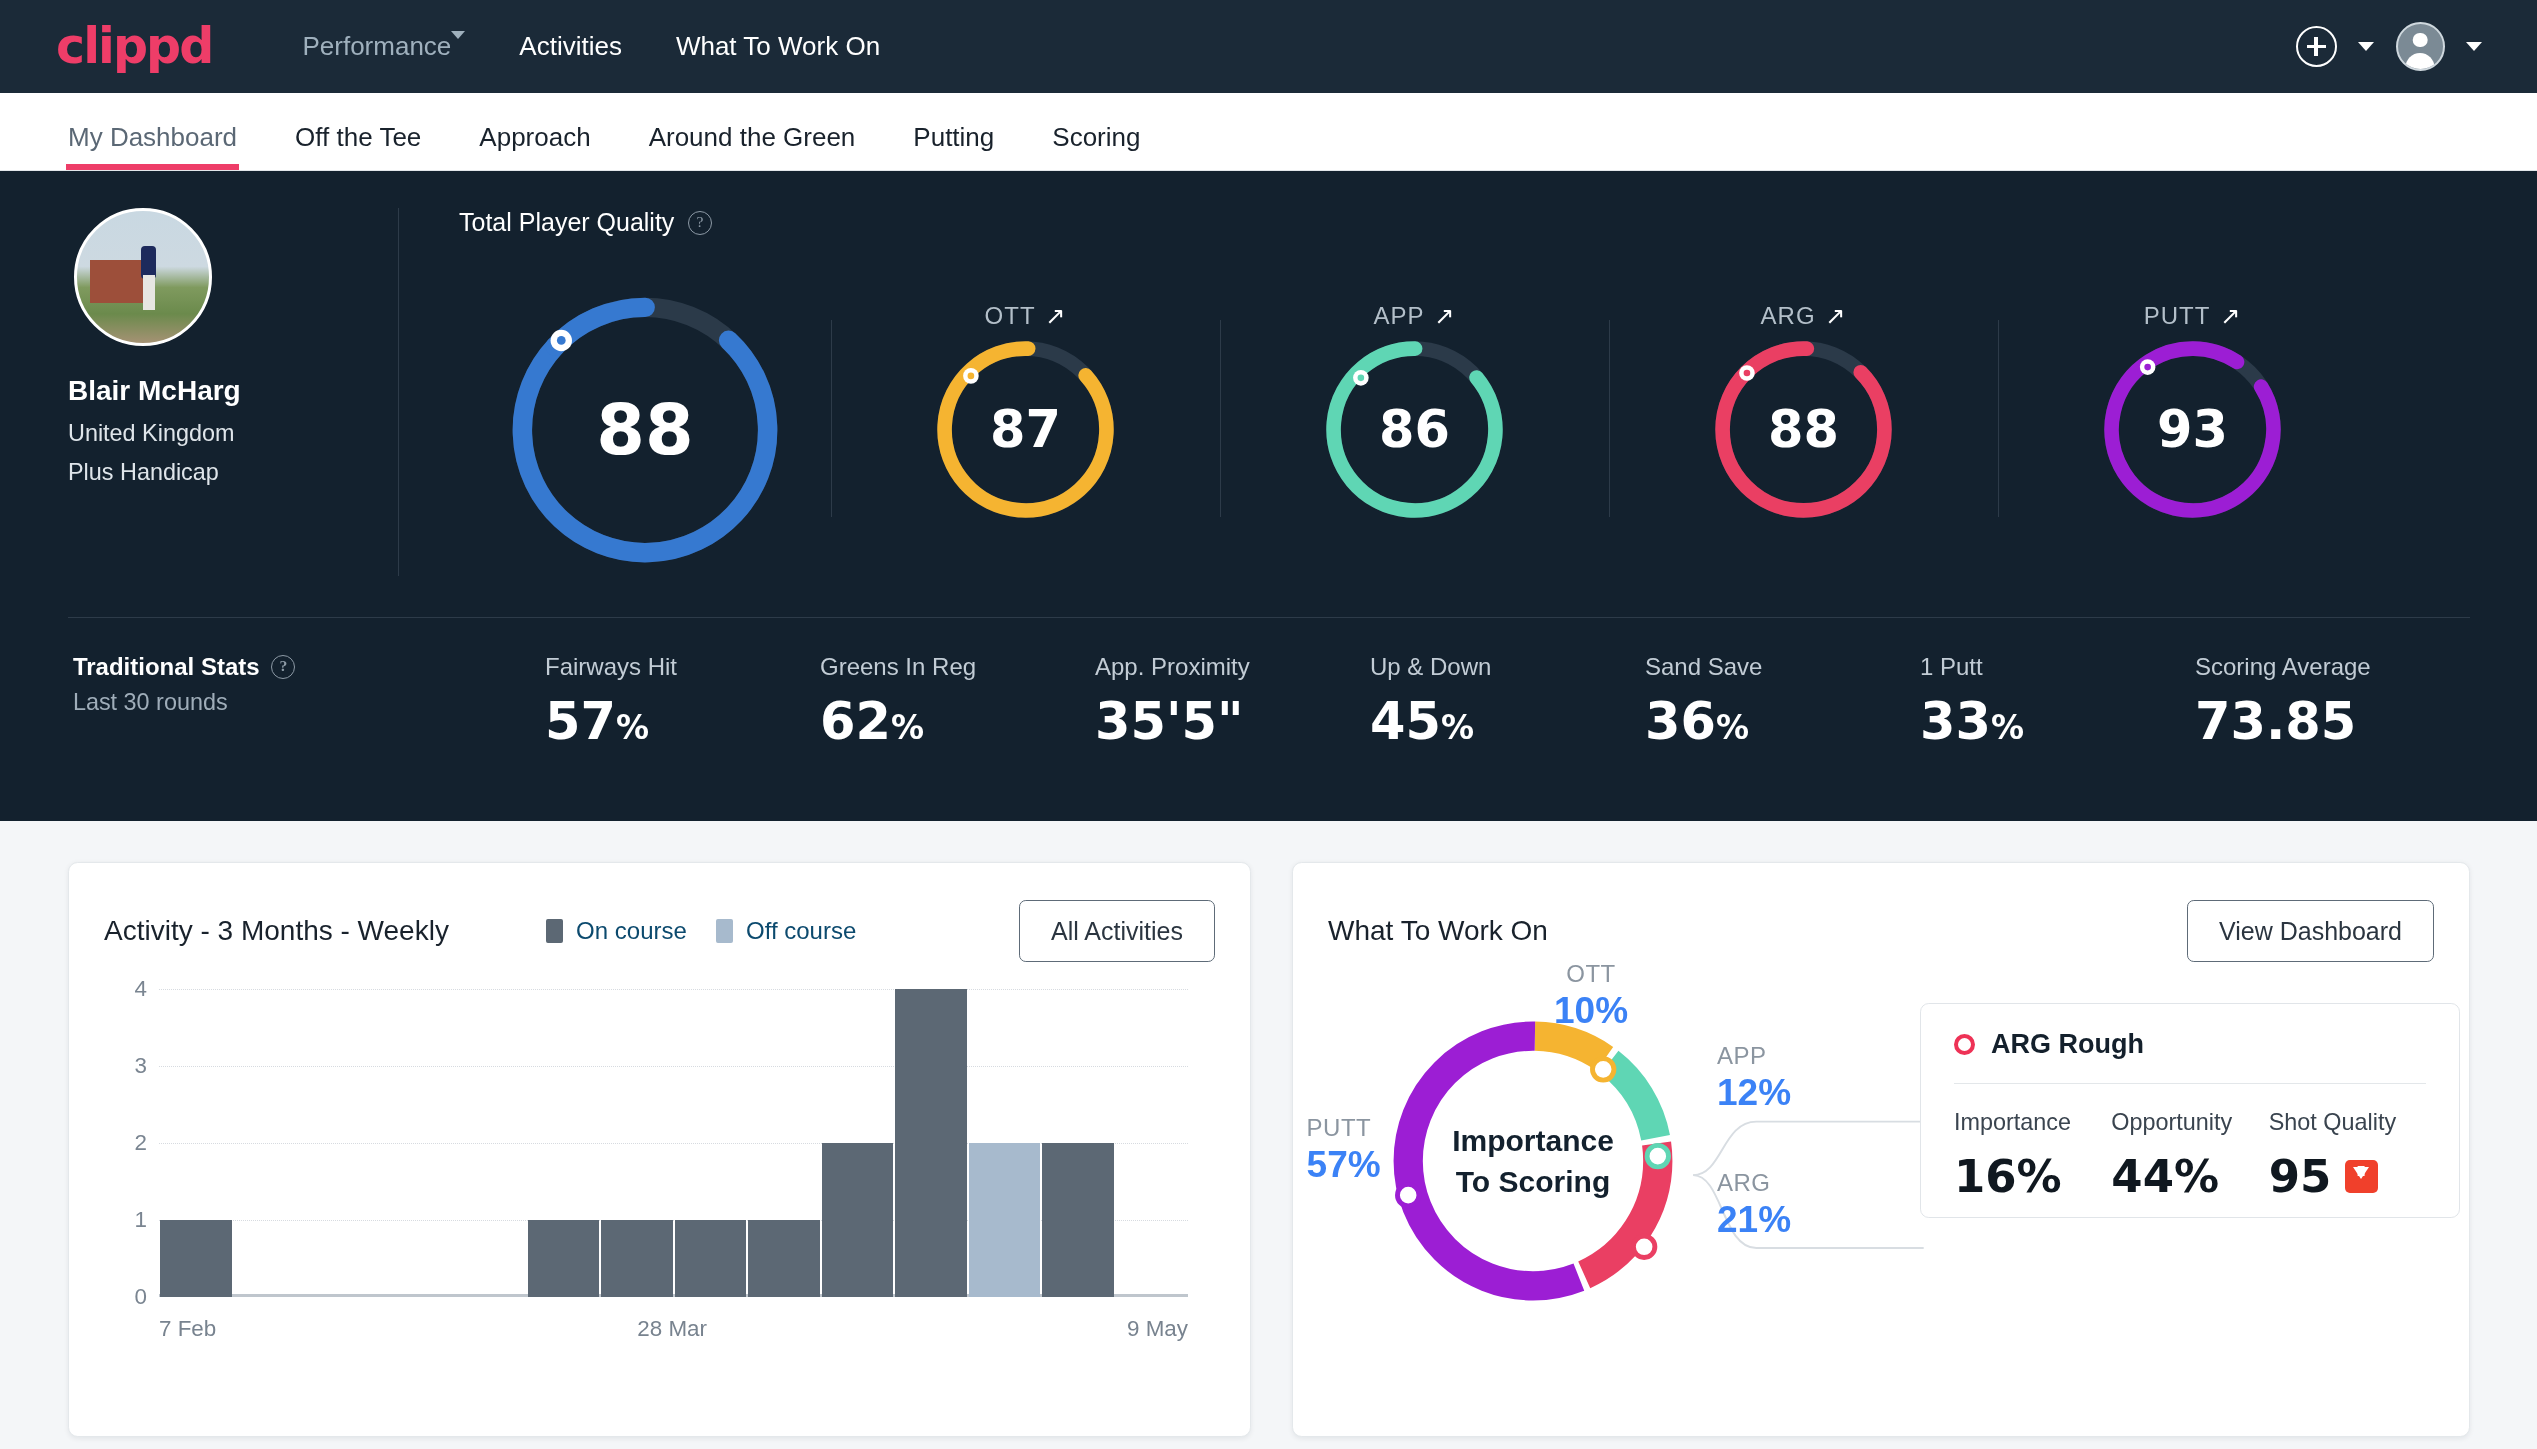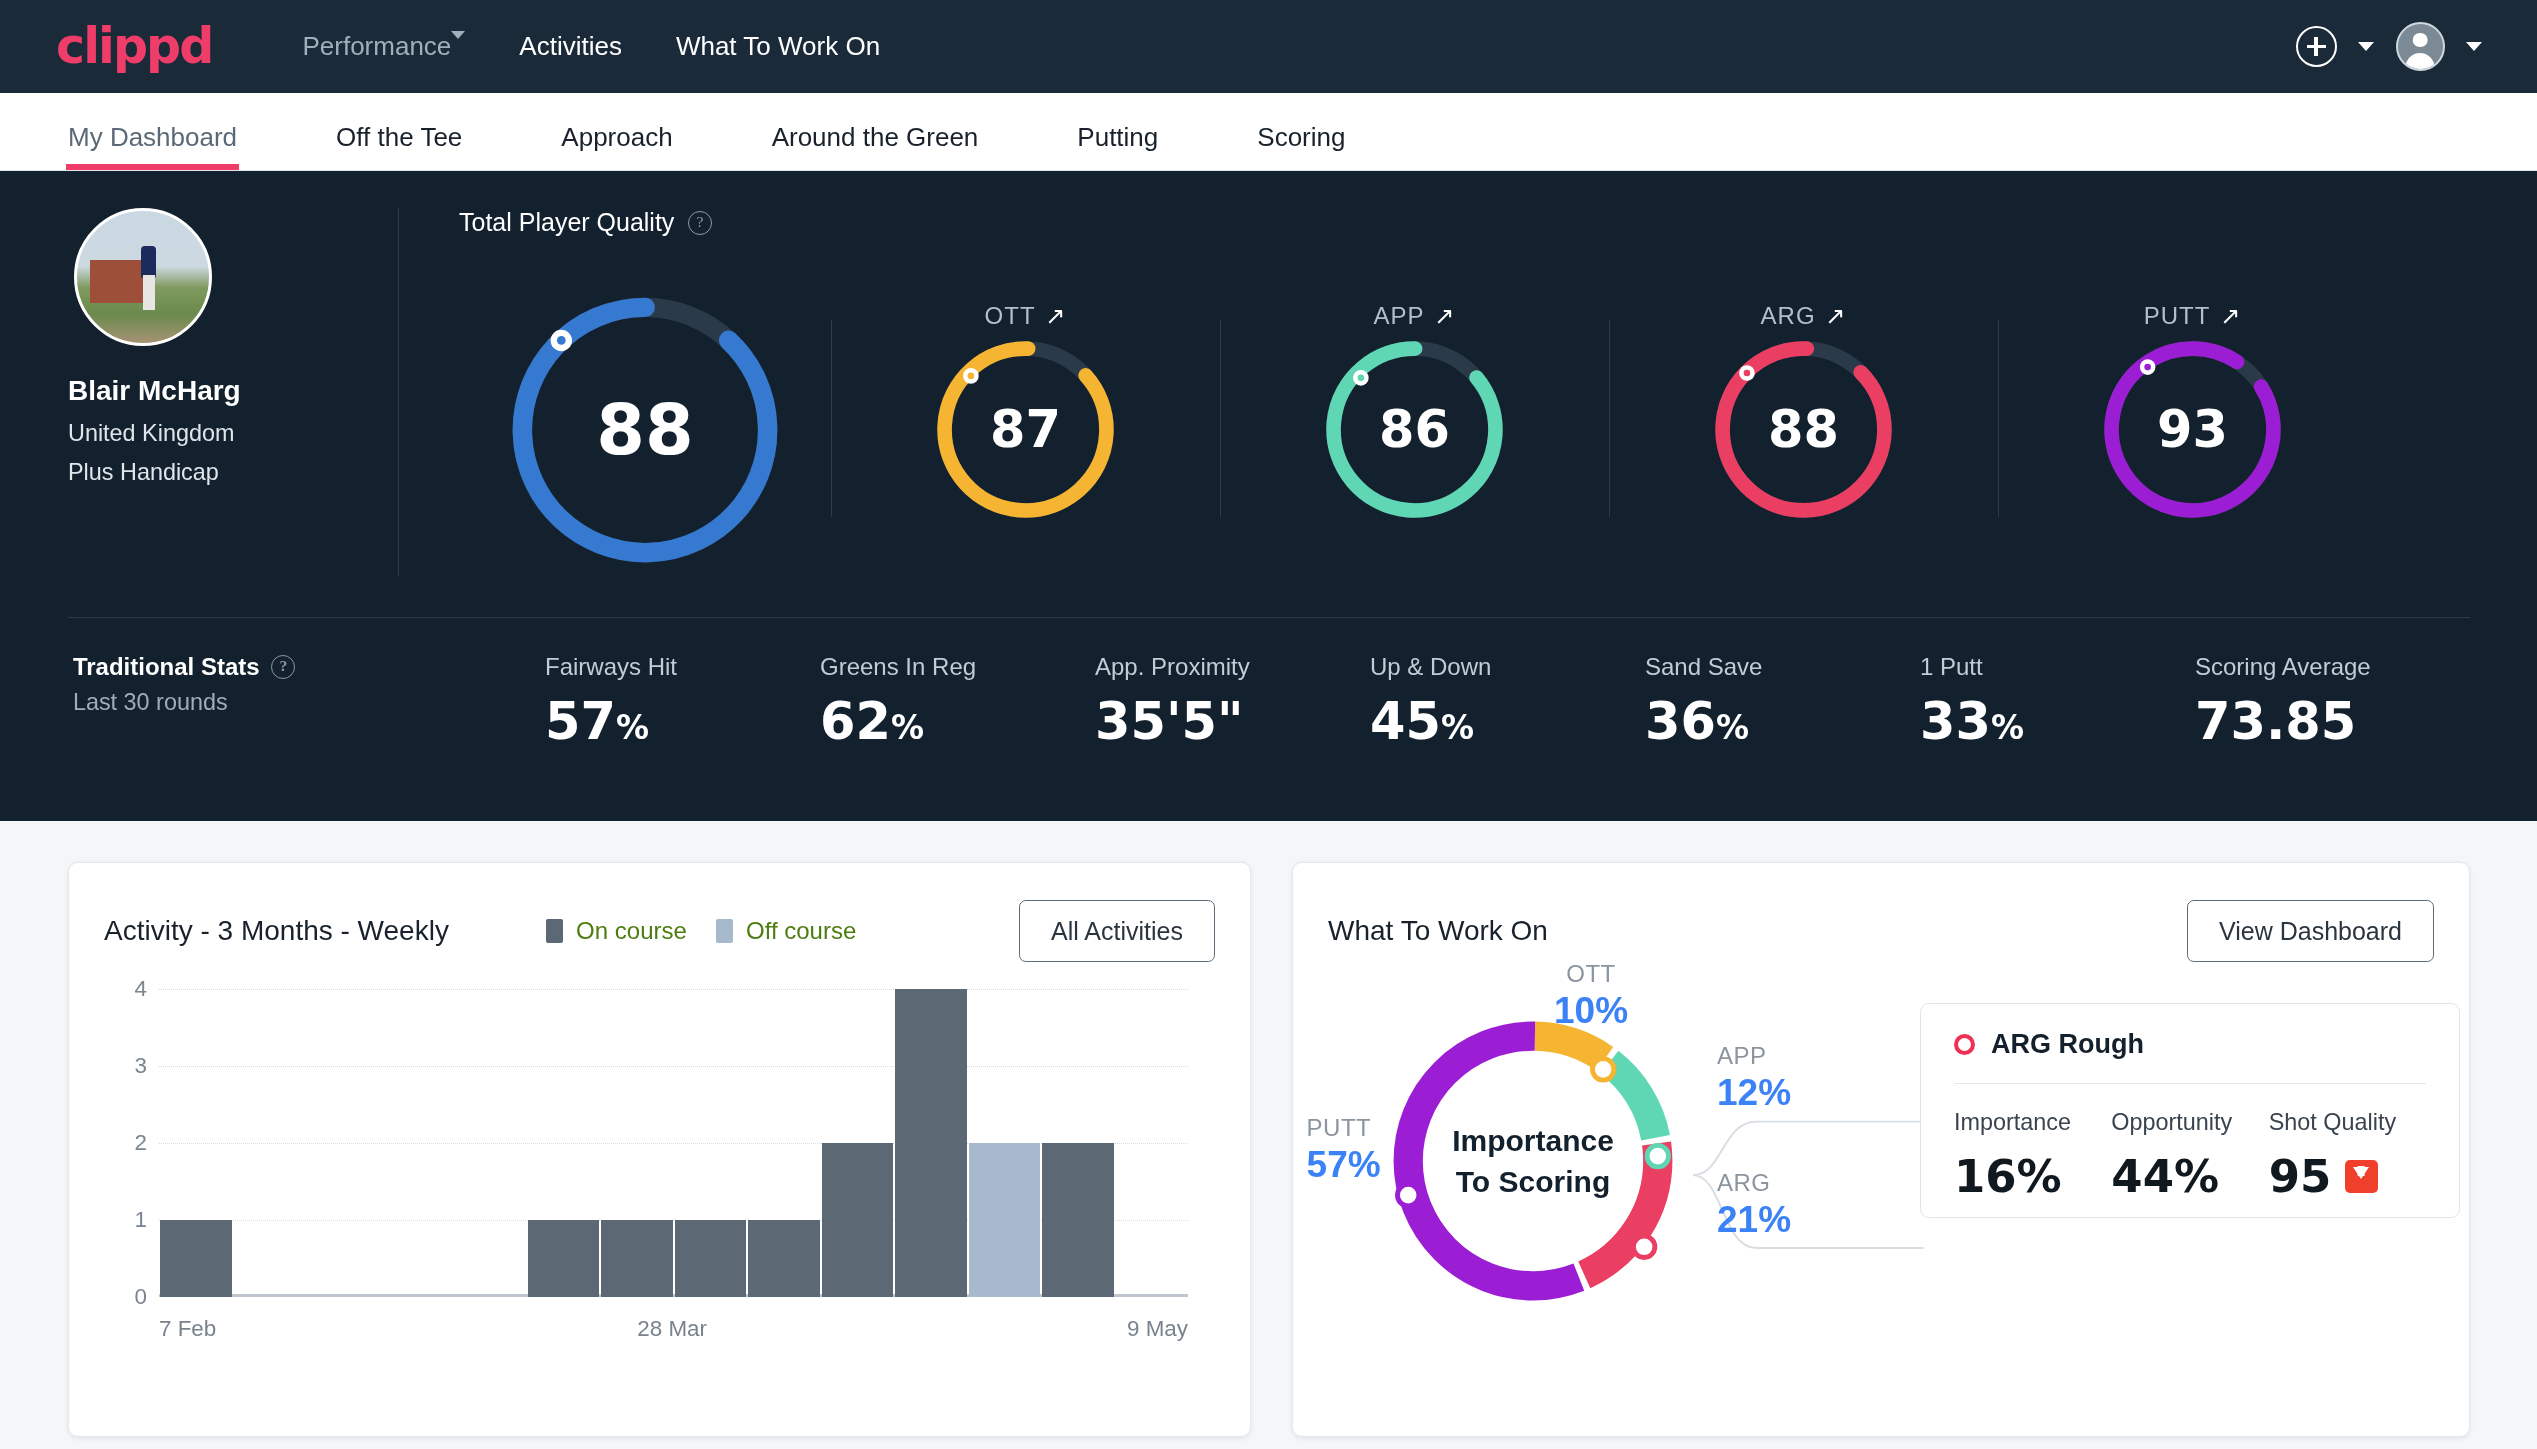--- a/index.html
+++ b/index.html
@@ -94,21 +94,20 @@
   }
 
   
   .tabbar {
     height: 78px;
     background: #ffffff;
     display: flex;
     align-items: flex-end;
     padding: 0 68px;
     border-bottom: 1px solid #e2e6ea;
-    gap: 41px;
   }
   .tab {
     font-size: 26px;
     color: #19222c;
     padding: 0 0 17.5px 0;
     margin-right: 58px;
     cursor: pointer;
     position: relative;
     white-space: nowrap;
   }
@@ -236,21 +235,21 @@
     box-shadow: 0 1.9px 4.9px rgba(20,30,40,.07);
   }
   .card-activity { width: 1183px; height: 575px; padding: 33px 35px 0 35px; }
   .card-wtwo { flex: 1; height: 575px; padding: 33px 35px 0 35px; position: relative; }
   .card-head {
     display: flex; align-items: center;
     height: 70px;
   }
   .card-title { font-size: 28px; color: #19222c; white-space: nowrap; }
   .legend { display: flex; align-items: center; gap: 29px; margin-left: 97px; }
-  .legend-item { display: flex; align-items: center; gap: 12.7px; font-size: 24px; color: #4d7c0f; }
+  .legend-item { display: flex; align-items: center; gap: 12.7px; font-size: 24px; color: #0c4a6e; }
   .swatch { width: 17.5px; height: 23.4px; border-radius: 1.9px; }
   .btn-outline {
     margin-left: auto;
     border: 1.9px solid #5e6b78;
     border-radius: 6.8px;
     padding: 15.6px 31px;
     font-size: 25px;
     color: #2b3540;
     background: #fff;
     cursor: pointer;

